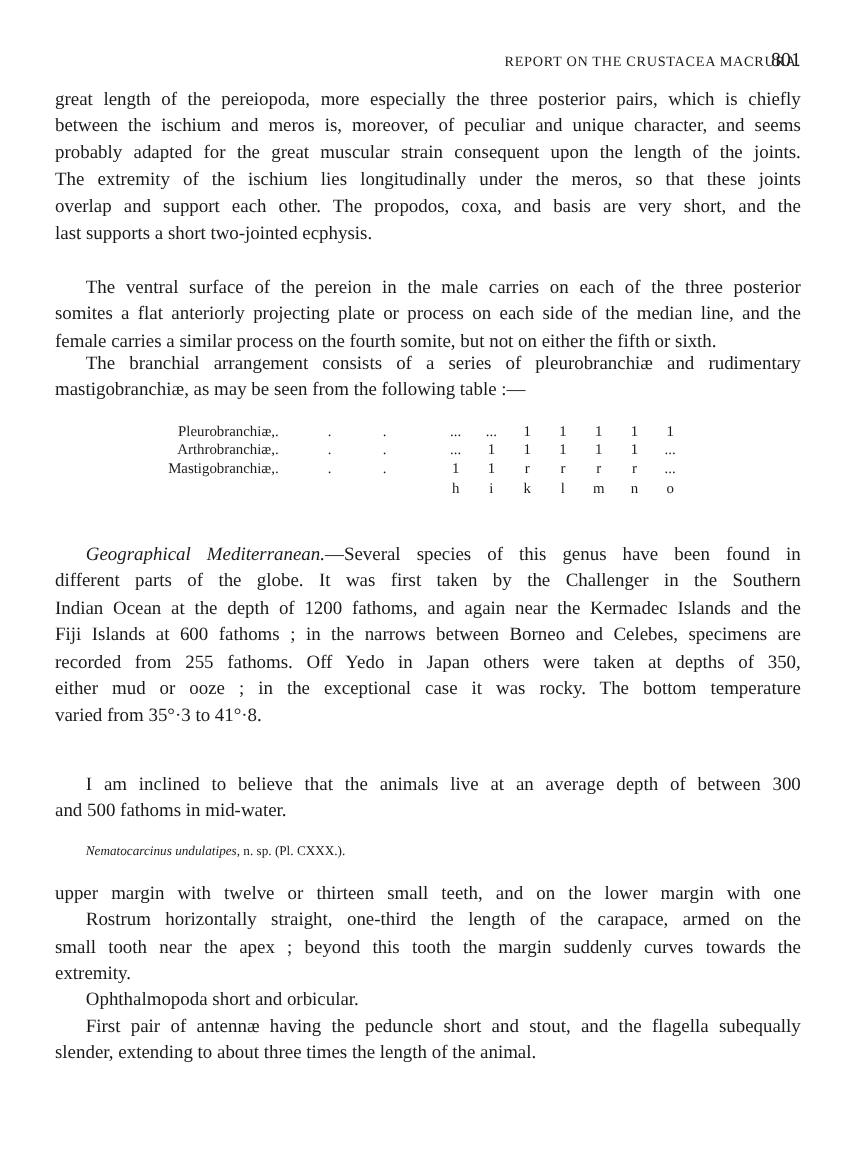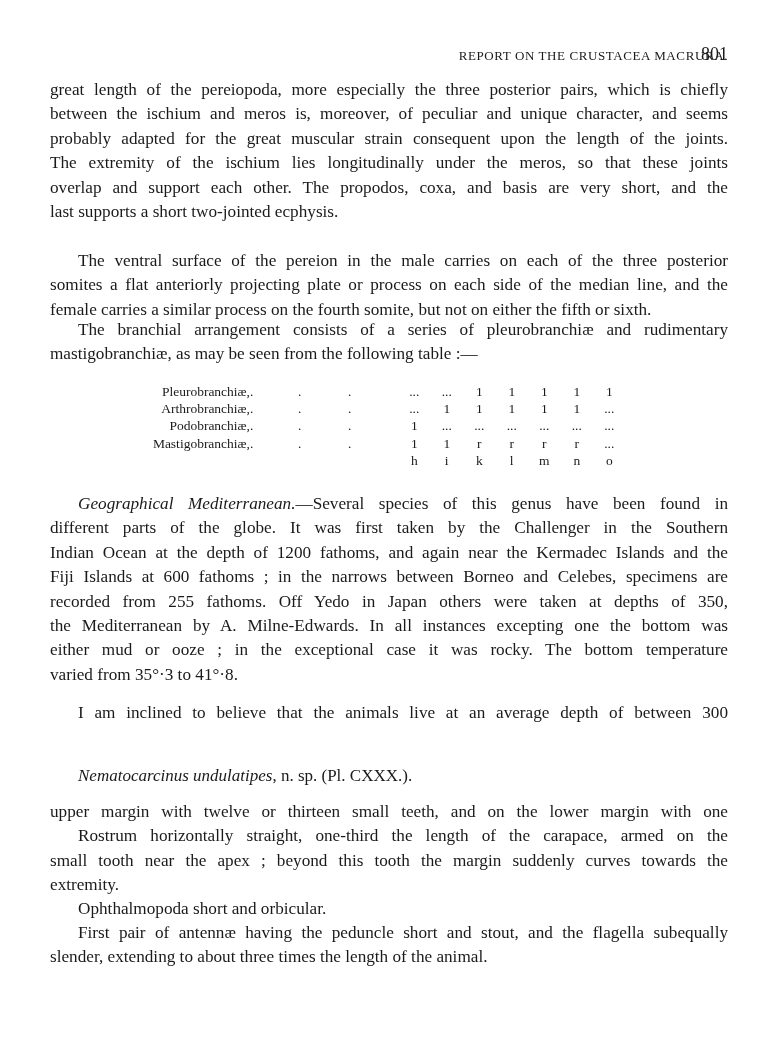--- a/index.html
+++ b/index.html
@@ -36,21 +36,21 @@
   .branch-table td { padding: 0; white-space: nowrap; }
   .branch-table td.label { width: 110px; text-align: right; }
   .branch-table td.dot { width: 49px; text-align: left; }
   .branch-table td.dot.d1 { width: 48px; }
   .branch-table td.dot.d2 { width: 50px; }
   .branch-table td.dot.d3 { width: 50px; }
   .branch-table td.v { width: 32.5px; text-align: center; }
 
   .species-title {
     position: absolute; top: 818px; left: 78px;
-    font-size: 17px;
+    font-size: 12px;
   }
 </style>
 </head>
 <body>
 
 <div class="header">
   <span class="running-title">REPORT ON THE CRUSTACEA MACRURA.</span>
   <span class="page-number">801</span>
 </div>
 
@@ -96,33 +96,20 @@
       <td class="dot d3">.</td>
       <td class="v">...</td>
       <td class="v">1</td>
       <td class="v">1</td>
       <td class="v">1</td>
       <td class="v">1</td>
       <td class="v">1</td>
       <td class="v">...</td>
     </tr>
     <tr>
-      <td class="label">Podobranchiæ,</td>
-      <td class="dot d1">.</td>
-      <td class="dot d2">.</td>
-      <td class="dot d3">.</td>
-      <td class="v">1</td>
-      <td class="v">...</td>
-      <td class="v">...</td>
-      <td class="v">...</td>
-      <td class="v">...</td>
-      <td class="v">...</td>
-      <td class="v">...</td>
-    </tr>
-    <tr>
       <td class="label">Mastigobranchiæ,</td>
       <td class="dot d1">.</td>
       <td class="dot d2">.</td>
       <td class="dot d3">.</td>
       <td class="v">1</td>
       <td class="v">1</td>
       <td class="v">r</td>
       <td class="v">r</td>
       <td class="v">r</td>
       <td class="v">r</td>
@@ -143,27 +130,27 @@
     </tr>
   </tbody>
 </table>
 
 <div class="text-block" style="top:492px;">
   <span class="line" style="padding-left:28px;"><span class="it">Geographical Mediterranean.</span><span>—Several species of this genus have been found in</span></span>
   <span class="line">different parts of the globe. It was first taken by the Challenger in the Southern</span>
   <span class="line">Indian Ocean at the depth of 1200 fathoms, and again near the Kermadec Islands and the</span>
   <span class="line">Fiji Islands at 600 fathoms ; in the narrows between Borneo and Celebes, specimens are</span>
   <span class="line">recorded from 255 fathoms. Off Yedo in Japan others were taken at depths of 350,</span>
-  <span class="line">the Mediterranean by A. Milne-Edwards. In all instances excepting one the bottom was</span>
   <span class="line">either mud or ooze ; in the exceptional case it was rocky. The bottom temperature</span>
   <span class="line last">varied from 35°·3 to 41°·8.</span>
 </div>
 
 <div class="text-block" style="top:701px;">
   <span class="line" style="padding-left:28px;">I am inclined to believe that the animals live at an average depth of between 300</span>
+  <span class="line last">and 500 fathoms in mid-water.</span>
 </div>
 
 <div class="species-title" style="top: 766px;">
   <span class="it">Nematocarcinus undulatipes</span><span>, n. sp. (Pl. CXXX.).</span>
 </div>
 
 <div class="text-block" style="top: 800px;">
   <span class="line">upper margin with twelve or thirteen small teeth, and on the lower margin with one</span>
   <span class="line" style="padding-left:28px;">Rostrum horizontally straight, one-third the length of the carapace, armed on the</span>
   <span class="line">small tooth near the apex ; beyond this tooth the margin suddenly curves towards the</span>

